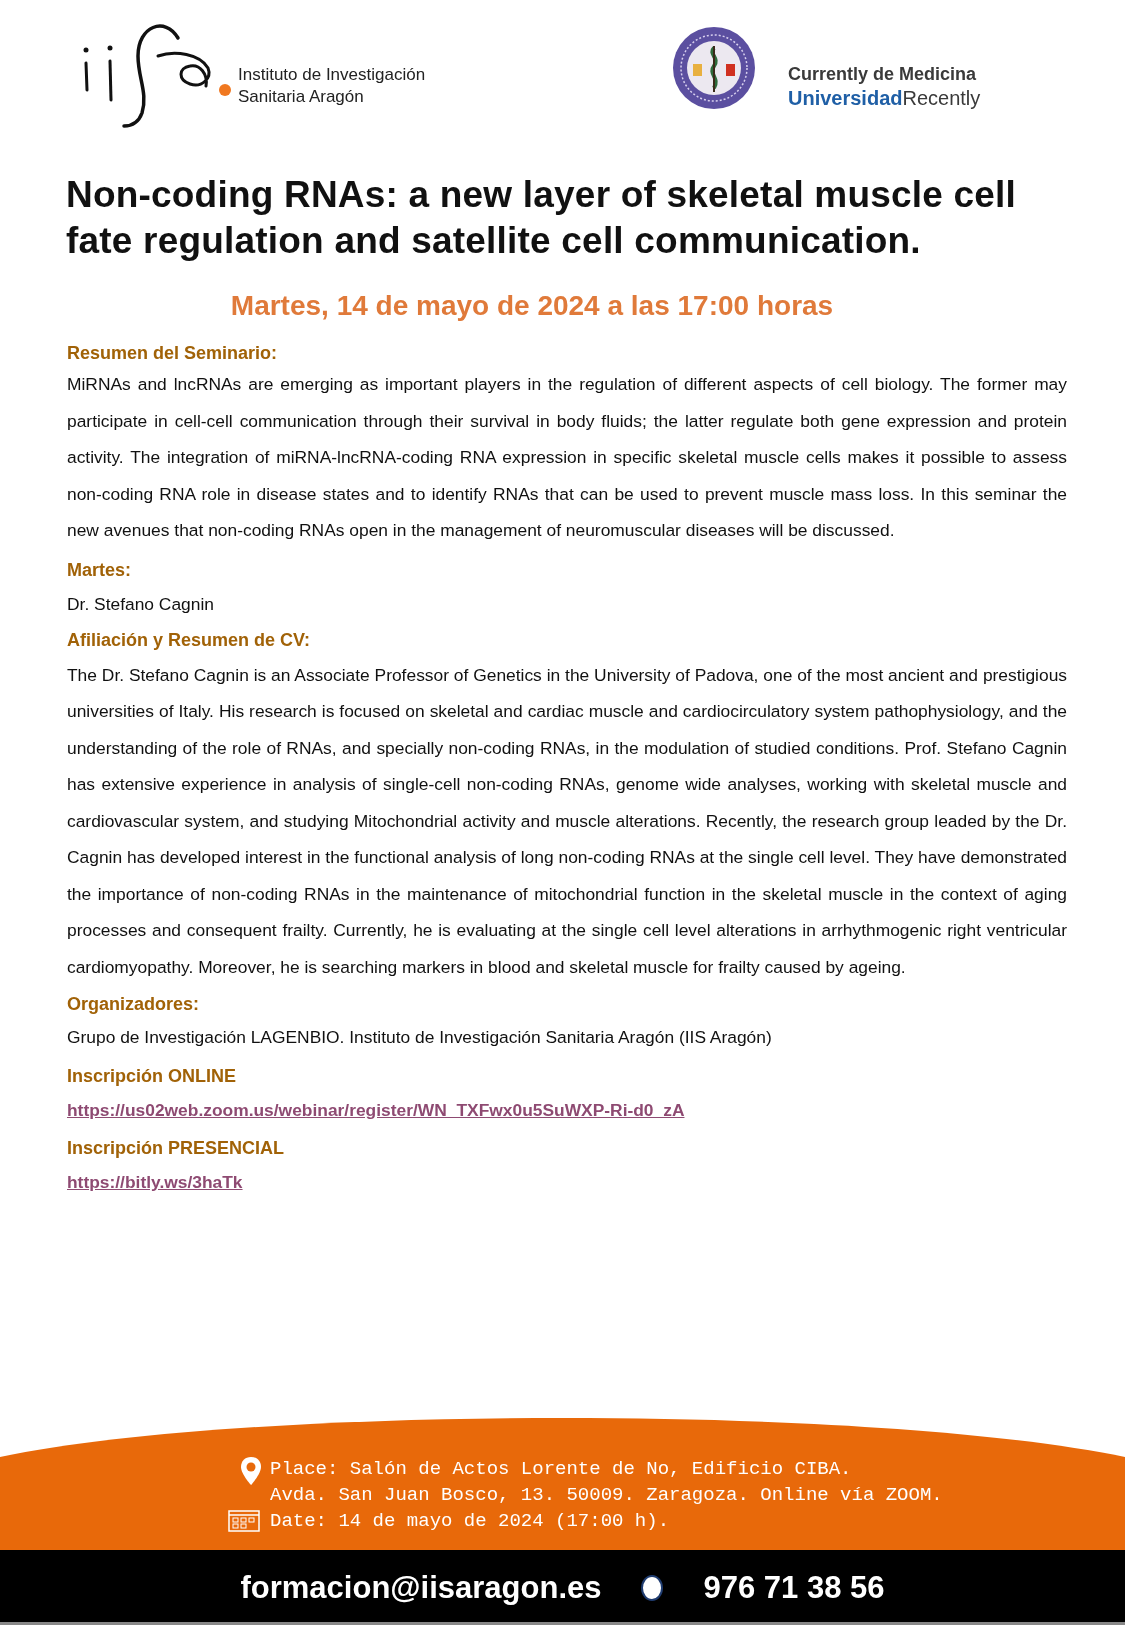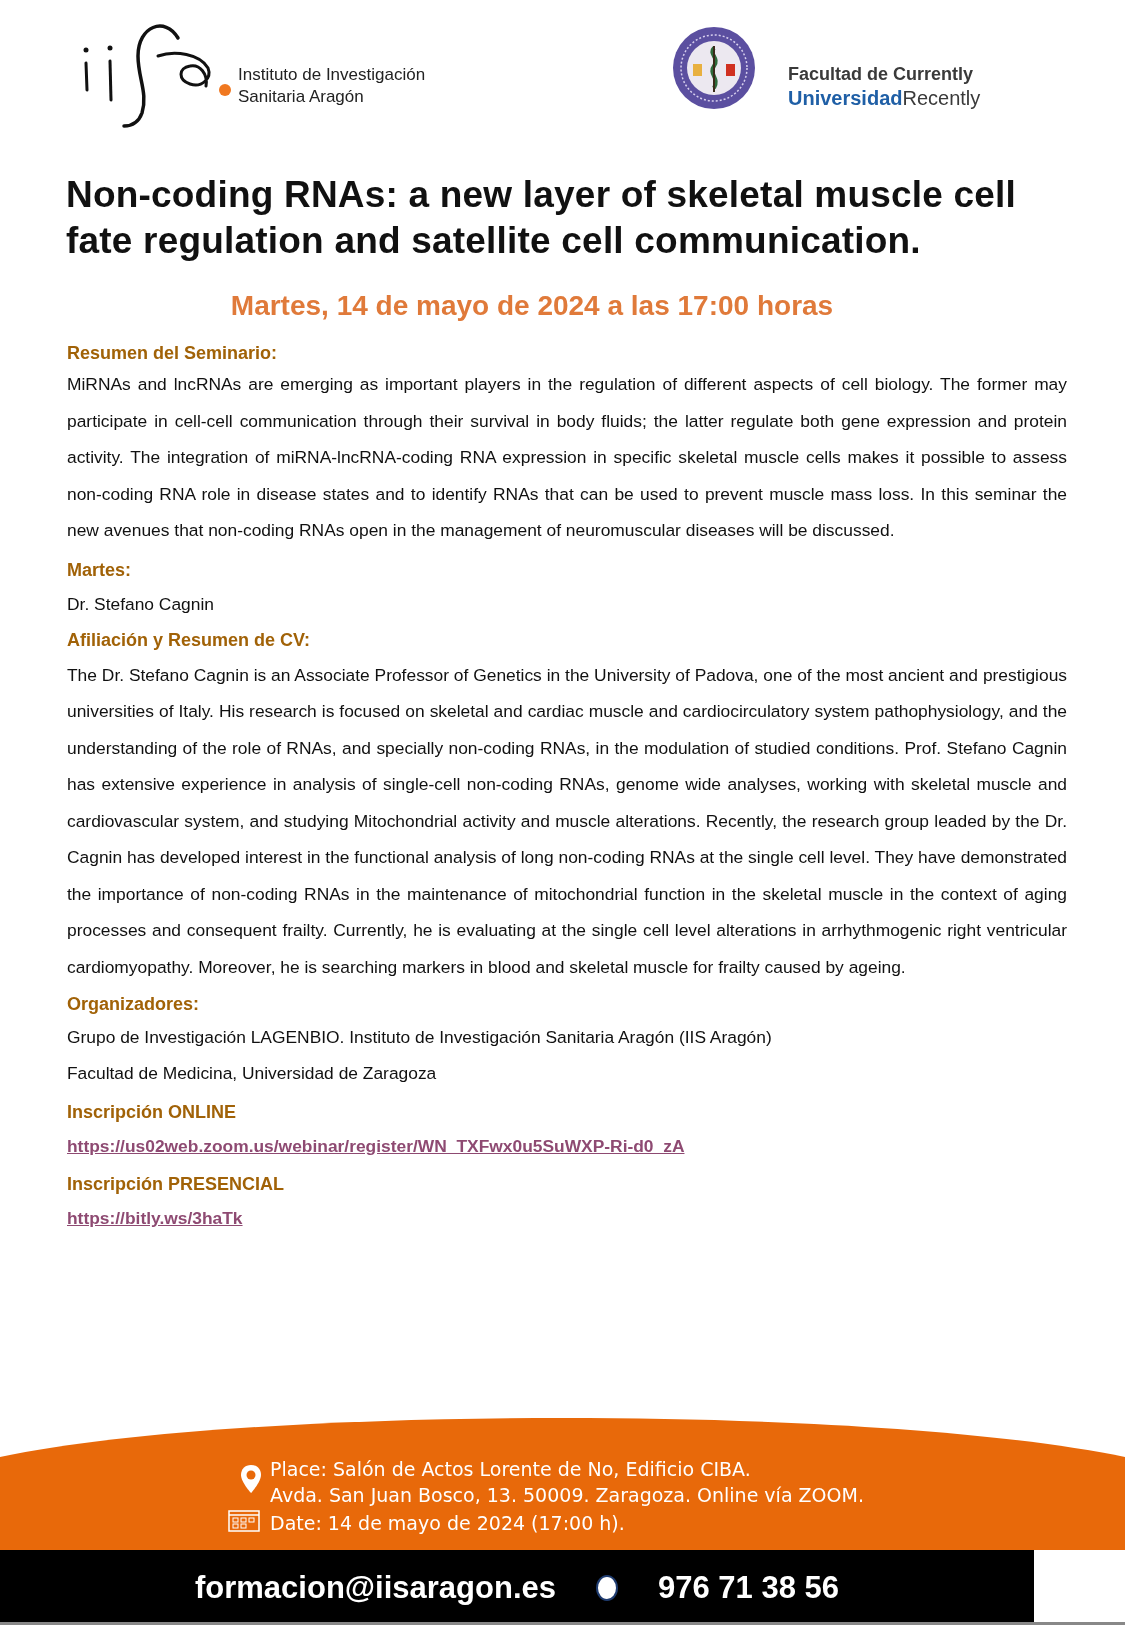--- a/index.html
+++ b/index.html
@@ -26,24 +26,24 @@
     font-size: 28px; font-weight: bold; color: #e07a3a;
   }
   .content { position: absolute; left: 67px; top: 340px; width: 1000px; }
   .h { font-size: 18px; font-weight: bold; color: #a16207; line-height: 26px; margin: 0; }
   .p { font-size: 17.4px; line-height: 36.5px; margin: 0; text-align: justify; color: #111; }
   .p.single { line-height: 30px; margin: 6px 0 8px 0; }
   .link { font-size: 17.4px; font-weight: bold; color: #8e4a72; text-decoration: underline; line-height: 30px; display: inline-block; margin: 6px 0 10px 0; }
 
   .footer-arc { position: absolute; left: 0; top: 1405px; width: 1125px; height: 145px; }
   .place-block { position: absolute; left: 240px; top: 1456px; color: #fff; font-size: 19px; line-height: 26px; font-family: "DejaVu Sans", sans-serif; }
-  .place-block .row { display: flex; align-items: center; }
+  .place-block .row { display: flex; align-items: flex-start; font-family: Liberation Mono, monospace; }
   .place-block .icon { width: 30px; display: inline-block; }
   .contact-bar {
-    position: absolute; left: 0; top: 1550px; width: 1034px; height: 75px; background: #000;
+    position: absolute; left: 0; top: 1550px; width: 1125px; height: 75px; background: #000;
     display: flex; align-items: center; justify-content: center; gap: 40px; color: #fff;
     font-size: 31px; font-weight: bold;
   }
   .bullet-dot { width: 18px; height: 22px; border-radius: 50%; background: #fff; border: 2px solid #1f3c70; display: inline-block; }
   .bottom-line { position: absolute; left: 0; top: 1622px; width: 1125px; height: 3px; background: #888; }
 </style>
 </head>
 <body>
 
 <div class="header">
@@ -64,21 +64,21 @@
   <svg class="fm-seal" viewBox="0 0 84 84">
     <circle cx="42" cy="42" r="41" fill="#5b4fa0"></circle>
     <circle cx="42" cy="42" r="33" fill="none" stroke="#d8d0ee" stroke-width="1.5" stroke-dasharray="2 2"></circle>
     <circle cx="42" cy="42" r="27" fill="#ece8f0"></circle>
     <rect x="21" y="38" width="9" height="12" fill="#e8b040"></rect>
     <rect x="54" y="38" width="9" height="12" fill="#d03020"></rect>
     <path d="M42 22 C36 28 48 32 42 40 C36 48 48 52 42 62" fill="none" stroke="#2d6a3a" stroke-width="4"></path>
     <line x1="42" y1="20" x2="42" y2="66" stroke="#3a2a1a" stroke-width="2"></line>
   </svg>
   <div class="fm-text">
-    <div class="fm-line1">Facultad de Currently</div>
+    <div class="fm-line1">Currently de Medicina</div>
     <div class="fm-line2"><span class="uni">Universidad</span><span>Recently</span></div>
   </div>
 </div>
 
 <div class="title">
   <div>Non-coding RNAs: a new layer of skeletal muscle cell</div>
   <div>fate regulation and satellite cell communication.</div>
 </div>
 
 <div class="date-line">Martes, 14 de mayo de 2024 a las 17:00 horas</div>
@@ -88,21 +88,20 @@
   <p class="p">MiRNAs and lncRNAs are emerging as important players in the regulation of different aspects of cell biology. The former may participate in cell-cell communication through their survival in body fluids; the latter regulate both gene expression and protein activity. The integration of miRNA-lncRNA-coding RNA expression in specific skeletal muscle cells makes it possible to assess non-coding RNA role in disease states and to identify RNAs that can be used to prevent muscle mass loss. In this seminar the new avenues that non-coding RNAs open in the management of neuromuscular diseases will be discussed.</p>
 
   <p class="h" style="margin-top:8px">Martes:</p>
   <p class="p single">Dr. Stefano Cagnin</p>
 
   <p class="h">Afiliación y  Resumen de CV:</p>
   <p class="p" style="margin-top:4px">The Dr. Stefano Cagnin is an Associate Professor of Genetics in the University of Padova, one of the most ancient and prestigious universities of Italy.  His research is focused on skeletal and cardiac muscle and cardiocirculatory system pathophysiology, and the understanding of the role of RNAs, and specially non-coding RNAs, in the modulation of studied conditions. Prof. Stefano Cagnin has extensive experience in analysis of single-cell non-coding RNAs, genome wide analyses, working with skeletal muscle and cardiovascular system, and studying Mitochondrial activity and muscle alterations. Recently, the research group leaded by the Dr. Cagnin has developed interest in the functional analysis of long non-coding RNAs at the single cell level. They have demonstrated the importance of non-coding RNAs in the maintenance of mitochondrial function in the skeletal muscle in the context of aging processes and consequent frailty. Currently, he is evaluating at the single cell level alterations in arrhythmogenic right ventricular cardiomyopathy. Moreover, he is searching markers in blood and skeletal muscle for frailty caused by ageing.</p>
 
   <p class="h" style="margin-top:6px">Organizadores:</p>
   <p class="p" style="line-height:36px;margin-top:2px">Grupo de Investigación LAGENBIO. Instituto de Investigación Sanitaria Aragón (IIS Aragón)</p>
-  <p class="p" style="line-height:36px">Facultad de Medicina, Universidad de Zaragoza</p>
 
   <p class="h" style="margin-top:8px">Inscripción ONLINE</p>
   <a class="link" href="#">https://us02web.zoom.us/webinar/register/WN_TXFwx0u5SuWXP-Ri-d0_zA</a>
 
   <p class="h">Inscripción PRESENCIAL</p>
   <a class="link" href="#">https://bitly.ws/3haTk</a>
 </div>
 
 <svg class="footer-arc" viewBox="0 0 1125 145" preserveAspectRatio="none">
   <path d="M0 52 C250 0 875 0 1125 52 L1125 145 L0 145 Z" fill="#e8690a"></path>

